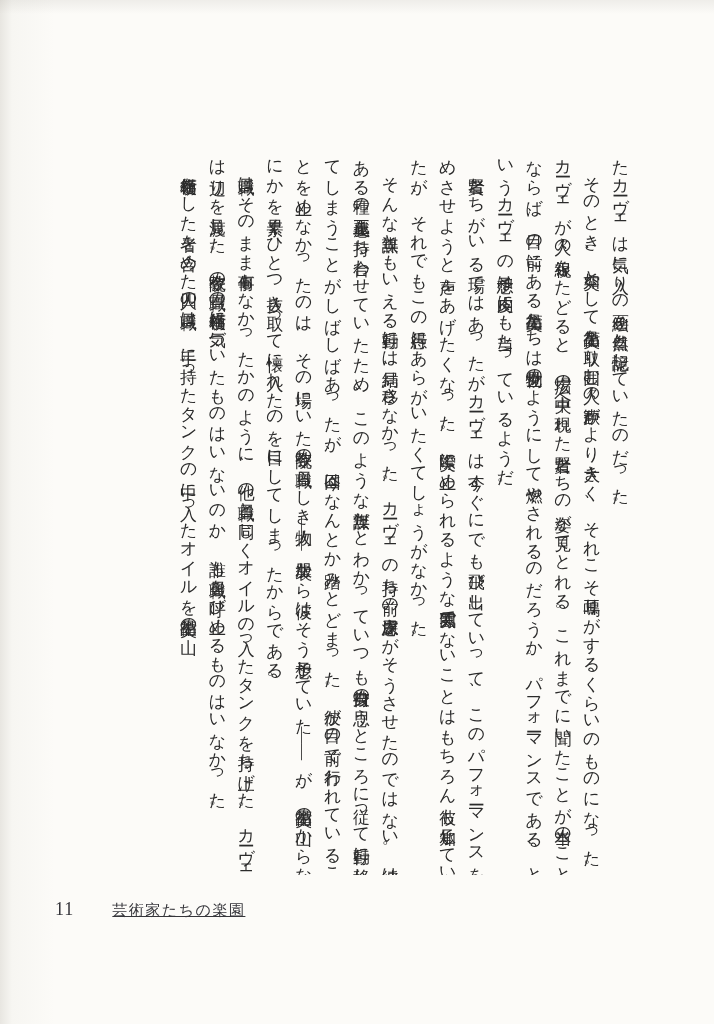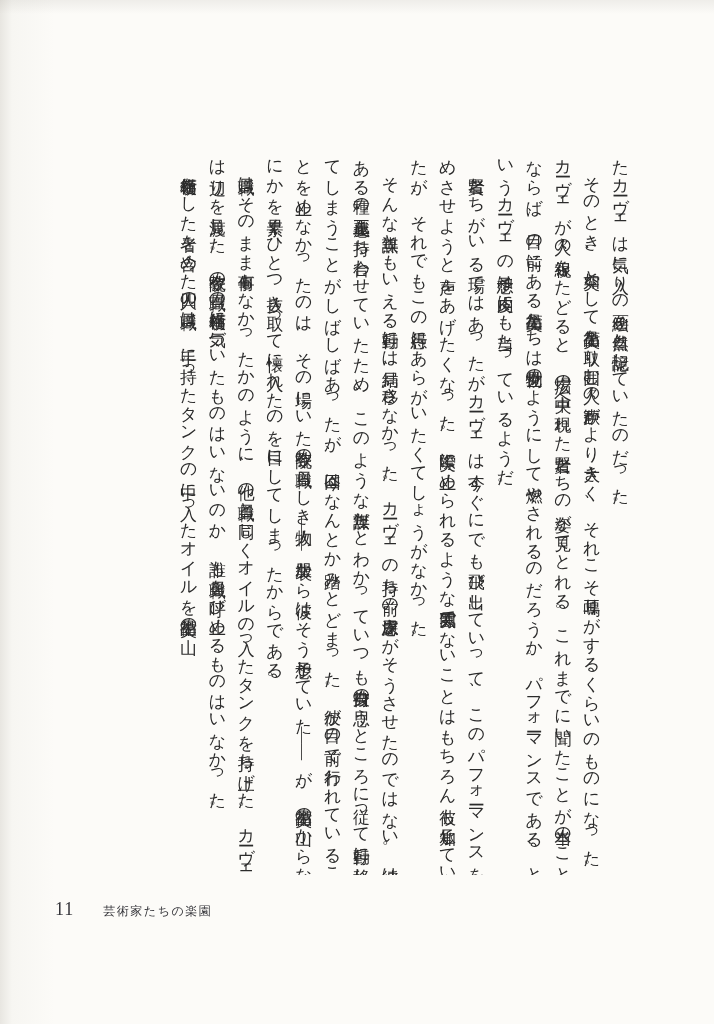--- a/index.html
+++ b/index.html
@@ -48,30 +48,31 @@
   }
   .text-area p.indent {
     text-indent: 1em;
   }
   .footer {
     position: absolute;
     left: 55px;
     top: 899px;
     display: flex;
     align-items: baseline;
-    gap: 29px;
+    gap: 38px;
     color: #35353a;
   }
   .page-number {
     font-size: 18px;
     letter-spacing: 1px;
   }
   .running-title {
-    font-size: 12px;
+    font-size: 15px;
     letter-spacing: 1.5px;
+    text-decoration: underline;
   }
 </style>
 </head>
 <body>
 
 <div class="page">
 
   <div class="text-area">
     <p>たカーヴェは気に入りの絵画を自然と記憶していたのだった。</p>
     <p class="indent">そのとき、突如として美術品を取り囲む人々の歓声がより大きく、それこそ耳鳴りがするくらいのものになった。カーヴェが人々の視線をたどると、広場の中央へ現れた賢者たちの姿が見てとれる。これまでに聞いたことが本当のことならば、目の前にある美術品たちは見世物のようにして燃やされるのだろうか。パフォーマンスである、というカーヴェの予想は皮肉にも当たっているようだ。</p>

